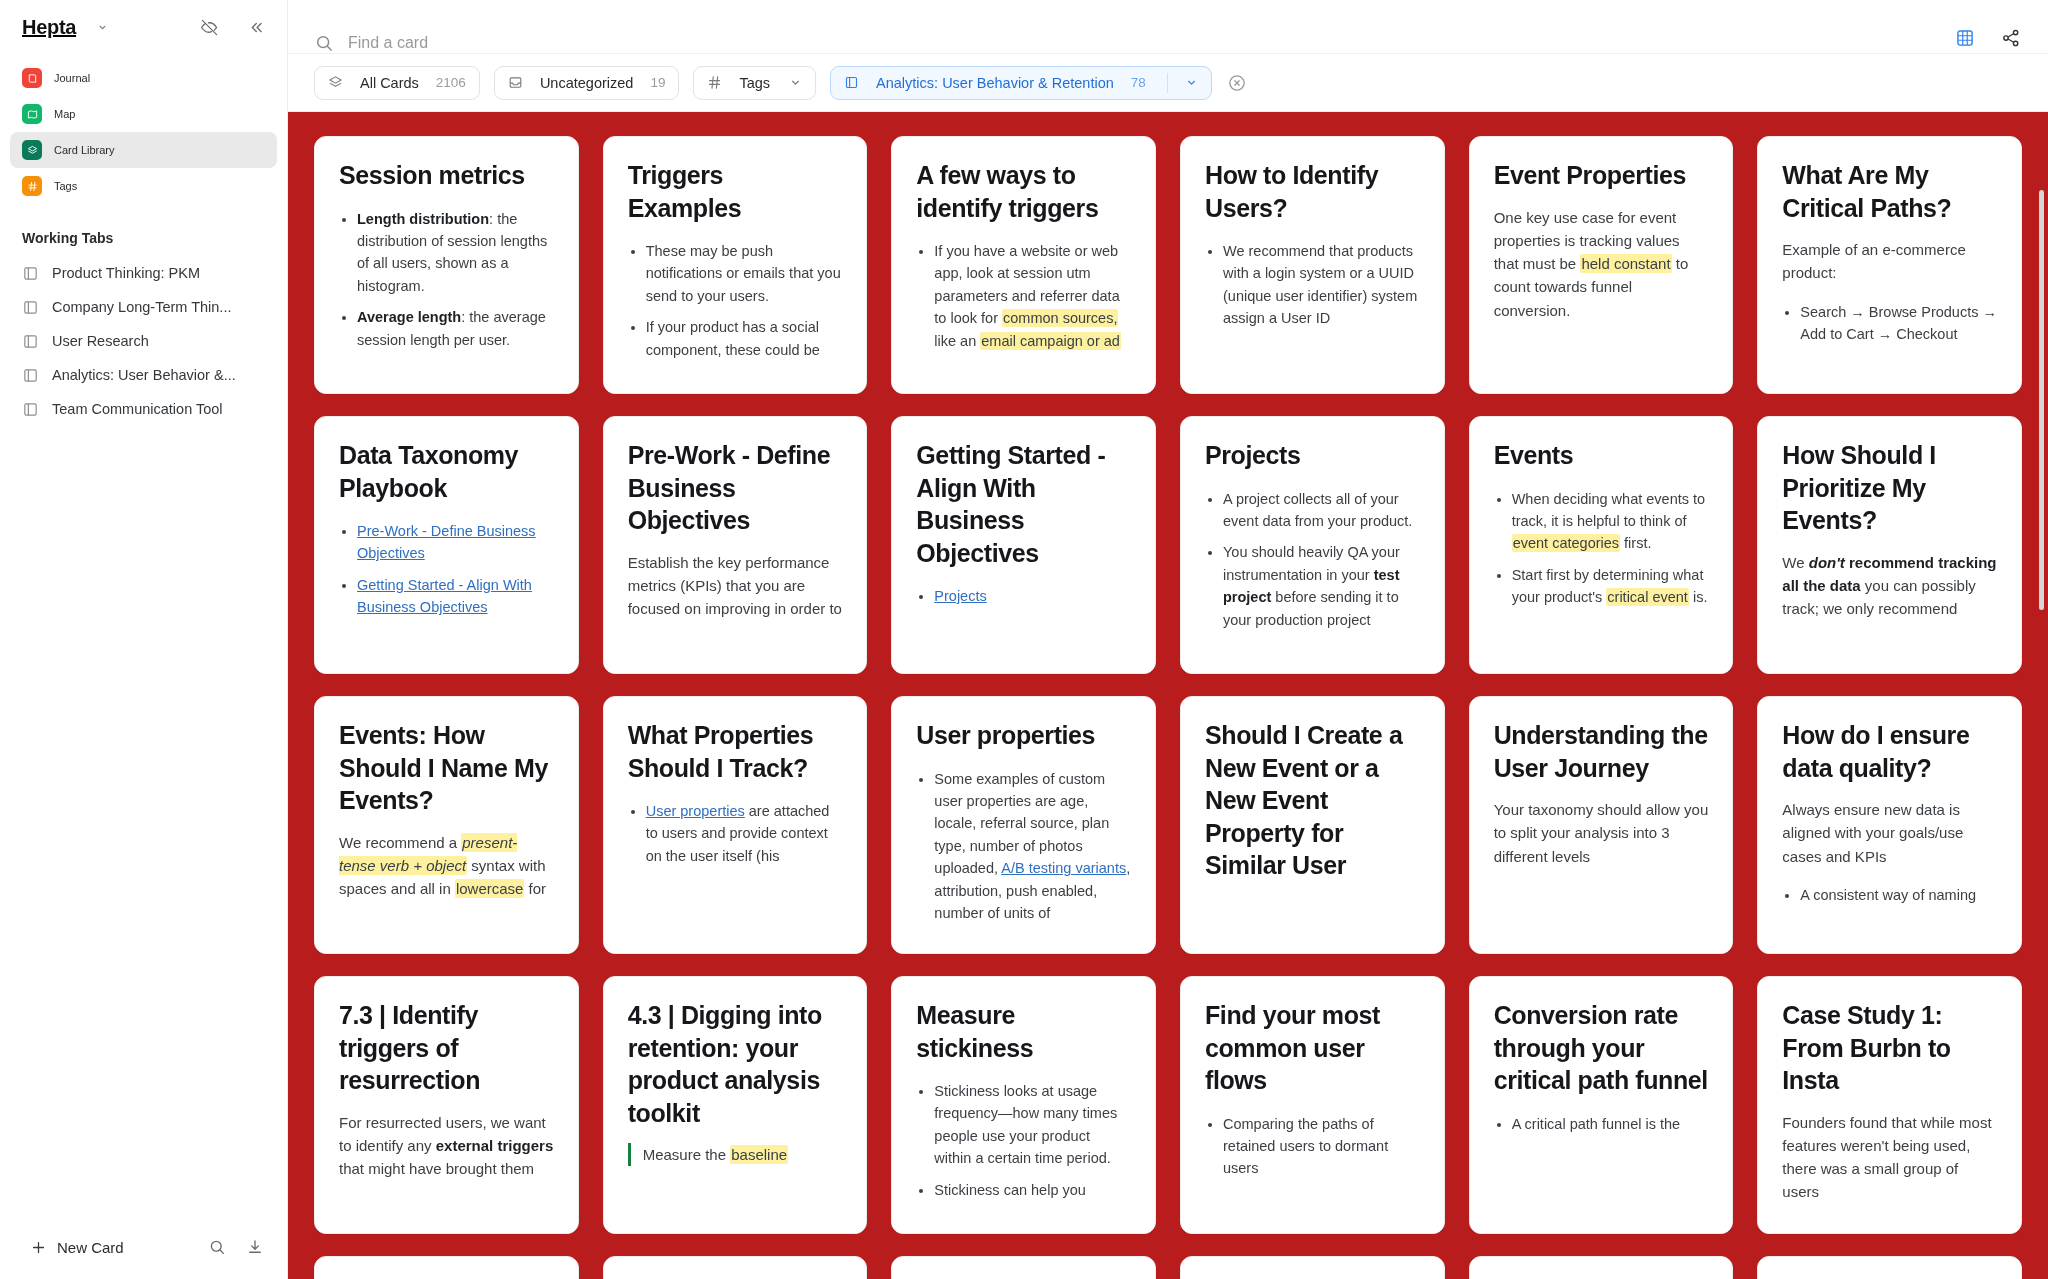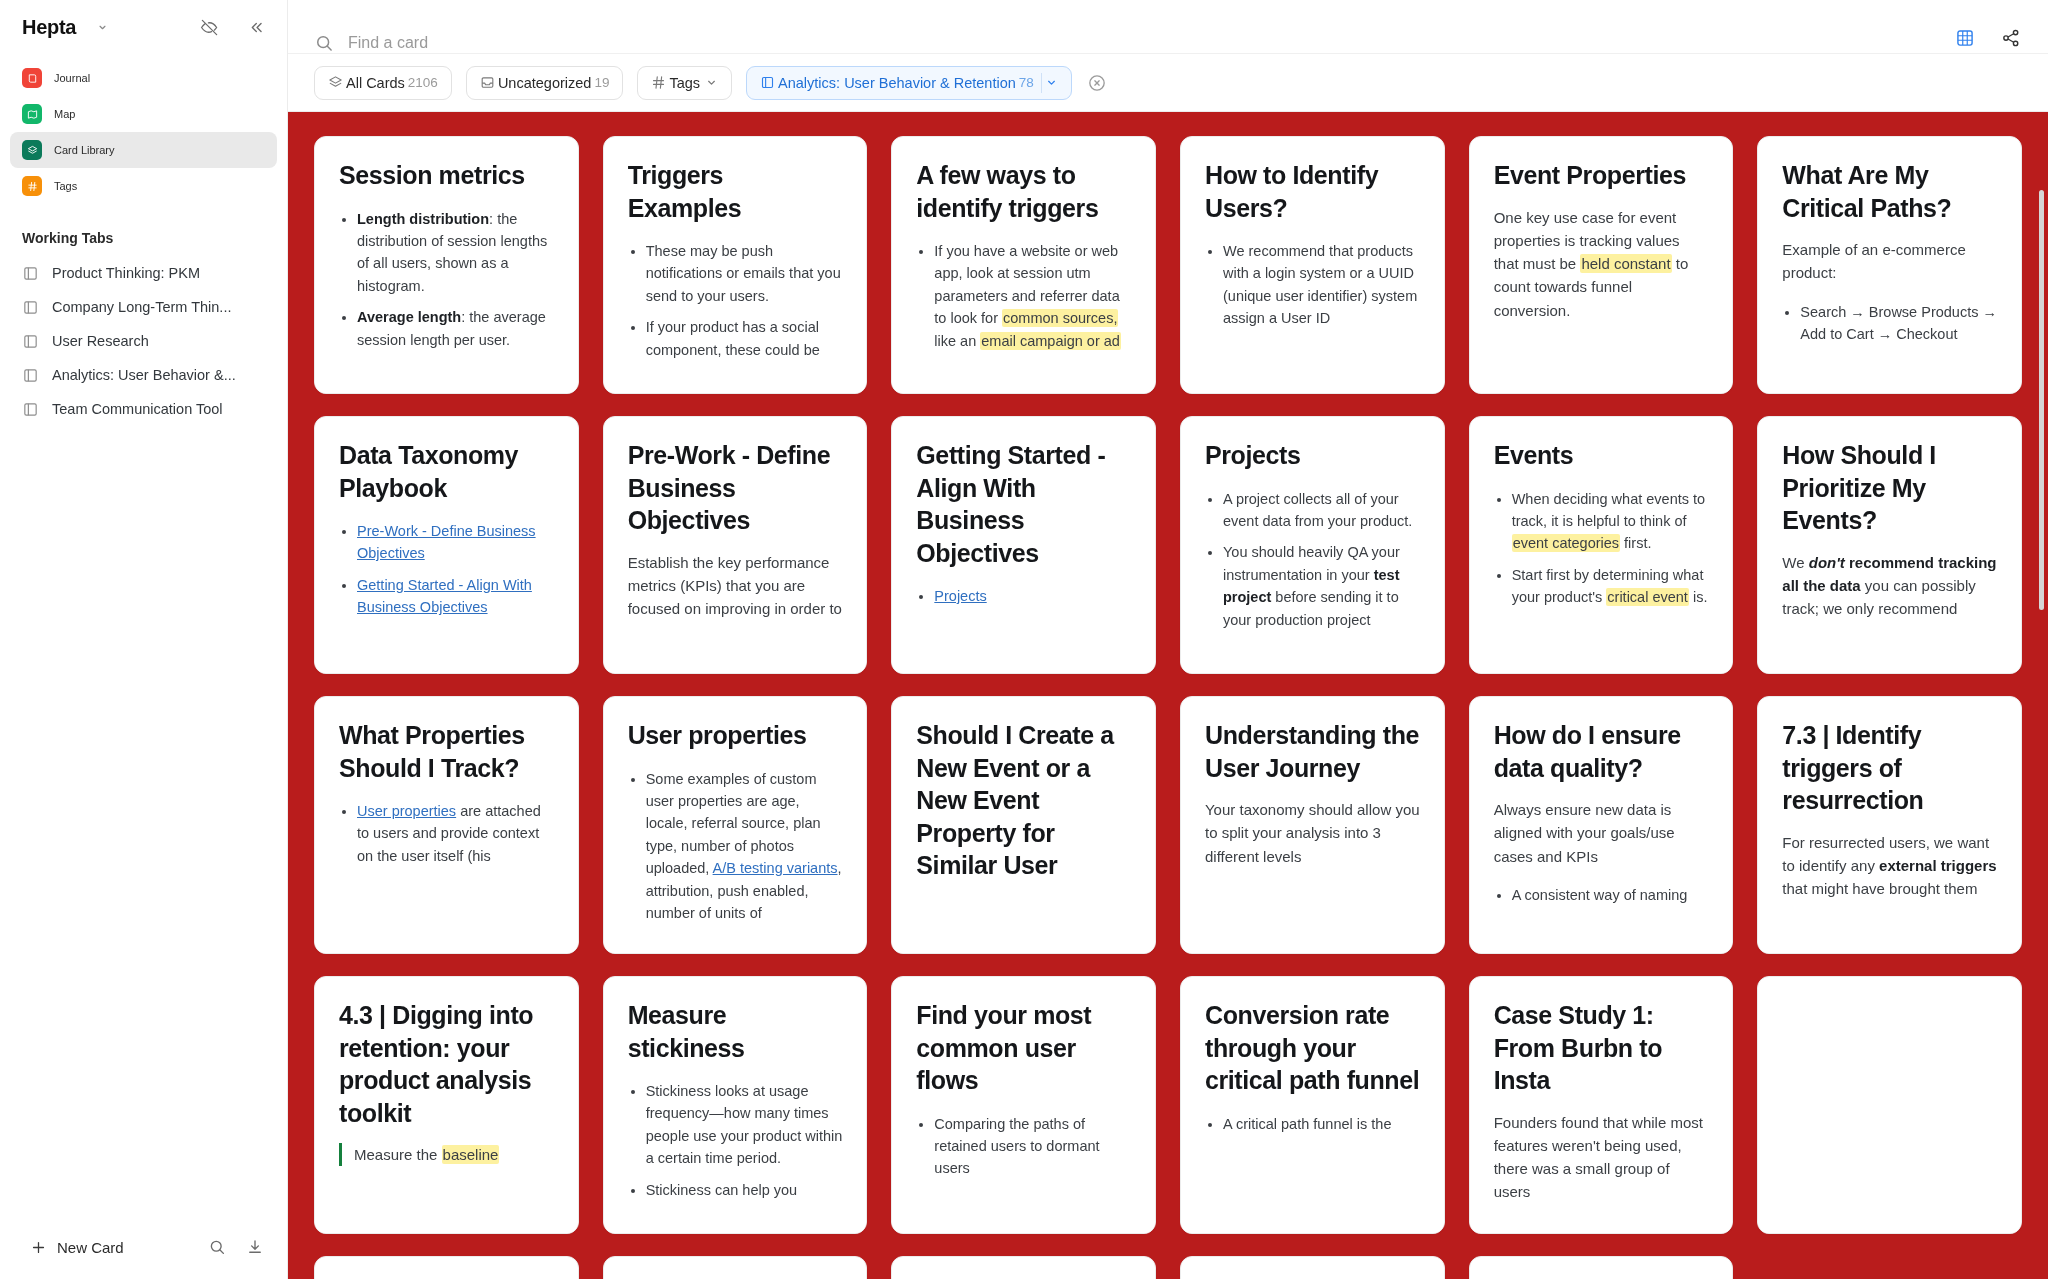--- a/index.html
+++ b/index.html
@@ -14,21 +14,21 @@
   
   .sidebar {
     width: 288px; height: 100%;
     background: #ffffff;
     border-right: 1px solid #ececec;
     display: flex; flex-direction: column;
     flex: 0 0 288px;
   }
   .sb-top {
     height: 54px; display: flex; align-items: center;
-    padding: 0 18px 0 22px; gap: 18px;
+    padding: 0 18px 0 22px; gap: 18px; text-decoration: underline;
   }
   .sb-logo { font-size: 20px; font-weight: 700; color: #111; letter-spacing: -0.3px; }
   .sb-caret { width: 16px; height: 16px; color: #8a8a8a; display:flex; align-items:center; justify-content:center; }
   .sb-top-spacer { flex: 1; }
   .sb-icon-btn {
     width: 28px; height: 28px; border-radius: 6px;
     display: flex; align-items: center; justify-content: center;
     color: #6b6b6b; cursor: pointer;
   }
 
@@ -92,21 +92,21 @@
   .tb-icon { width: 30px; height: 30px; display: flex; align-items: center; justify-content: center; border-radius: 6px; cursor: pointer; }
   .tb-icon.blue { color: #2f80ed; }
 
   .filterbar {
     height: 58px; background: #fff;
     display: flex; align-items: center; gap: 14px;
     padding: 0 22px 0 26px;
     border-bottom: 1px solid #ececec;
   }
   .chip {
-    display: inline-flex; align-items: center; gap: 3px;
+    display: inline-flex; align-items: center; gap: 17px;
     height: 34px; padding: 0 13px;
     border: 1px solid #e2e2e2; border-radius: 9px;
     background: #fff; font-size: 14.5px; color: #2a2a2a; cursor: pointer;
     white-space: nowrap;
   }
   .chip .count { color: #9b9b9b; font-size: 13.5px; }
   .chip.active {
     border-color: #bcd8fb; background: #f2f8ff; color: #1f6fd6;
   }
   .chip.active .count { color: #6ca5e8; }
@@ -463,20 +463,24 @@
             <li>When deciding what events to track, it is helpful to think of <span class="hl">event categories</span> first.</li>
             <li>Start first by determining what your product's <span class="hl">critical event</span> is.</li>
           </ul>
         </article>
 
         <article class="card">
           <h3>How Should I Prioritize My Events?</h3>
           <p>We <b><em>don't</em> recommend tracking all the data</b> you can possibly track; we only recommend</p>
         </article>
 
+        <article class="card">
+          <h3>Events: How Should I Name My Events?</h3>
+          <p>We recommend a <span class="hl"><em>present-tense verb + object</em></span> syntax with spaces and all in <span class="hl">lowercase</span> for</p>
+        </article>
 
         <article class="card">
           <h3>What Properties Should I Track?</h3>
           <ul>
             <li><a href="#">User properties</a> are attached to users and provide context on the user itself (his</li>
           </ul>
         </article>
 
         <article class="card">
           <h3>User properties</h3>

